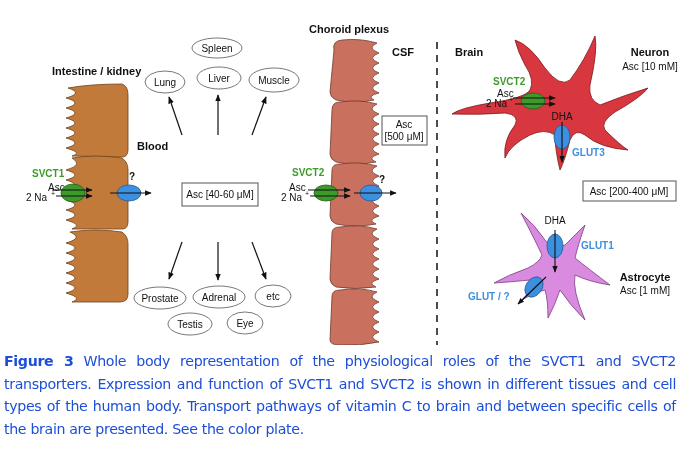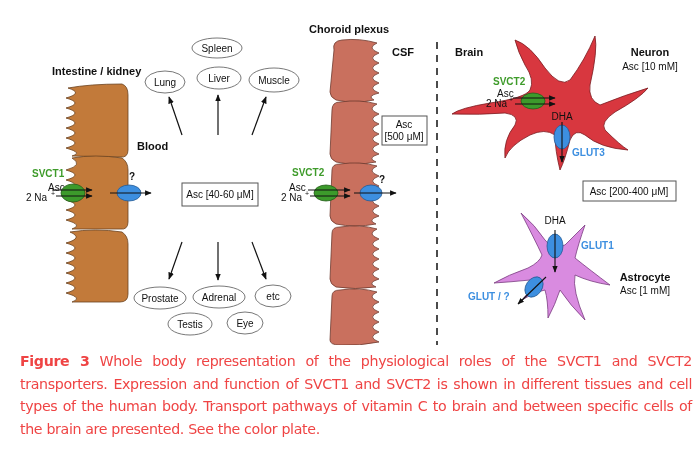--- a/index.html
+++ b/index.html
@@ -4,23 +4,23 @@
 <style>
   html, body { margin: 0; padding: 0; background: #ffffff; }
   body { width: 697px; height: 449px; position: relative; overflow: hidden; font-family: "Liberation Sans", sans-serif; }
   #fig { position: absolute; left: 0; top: 0; width: 697px; height: 345px; }
   #fig text { font-family: "Liberation Sans", sans-serif; }
   .lbl { font-size: 10px; fill: #111; }
   .lblb { font-size: 11px; font-weight: bold; fill: #111; }
   .green { fill: #3e9b2a; font-weight: bold; font-size: 10px; }
   .blue { fill: #3d8fe0; font-weight: bold; font-size: 10px; }
   .caption {
-    position: absolute; left: 20px; top: 350px; width: 672px;
+    position: absolute; left: 4px; top: 350px; width: 672px;
     font-family: "DejaVu Sans", sans-serif; font-size: 14.2px; line-height: 22.5px;
-    color: #ef4444; text-align: justify; letter-spacing: -0.35px;
+    color: #1d4ed8; text-align: justify; letter-spacing: -0.35px;
   }
   .caption b { font-weight: bold; }
 </style>
 </head>
 <body>
 
 <svg id="fig" viewBox="0 0 697 345" xmlns="http://www.w3.org/2000/svg">
   <defs>
     <marker id="ah" viewBox="0 0 10 10" refX="9" refY="5" markerWidth="6" markerHeight="6" orient="auto">
       <path d="M0,1 L10,5 L0,9 z" fill="#111"></path>

